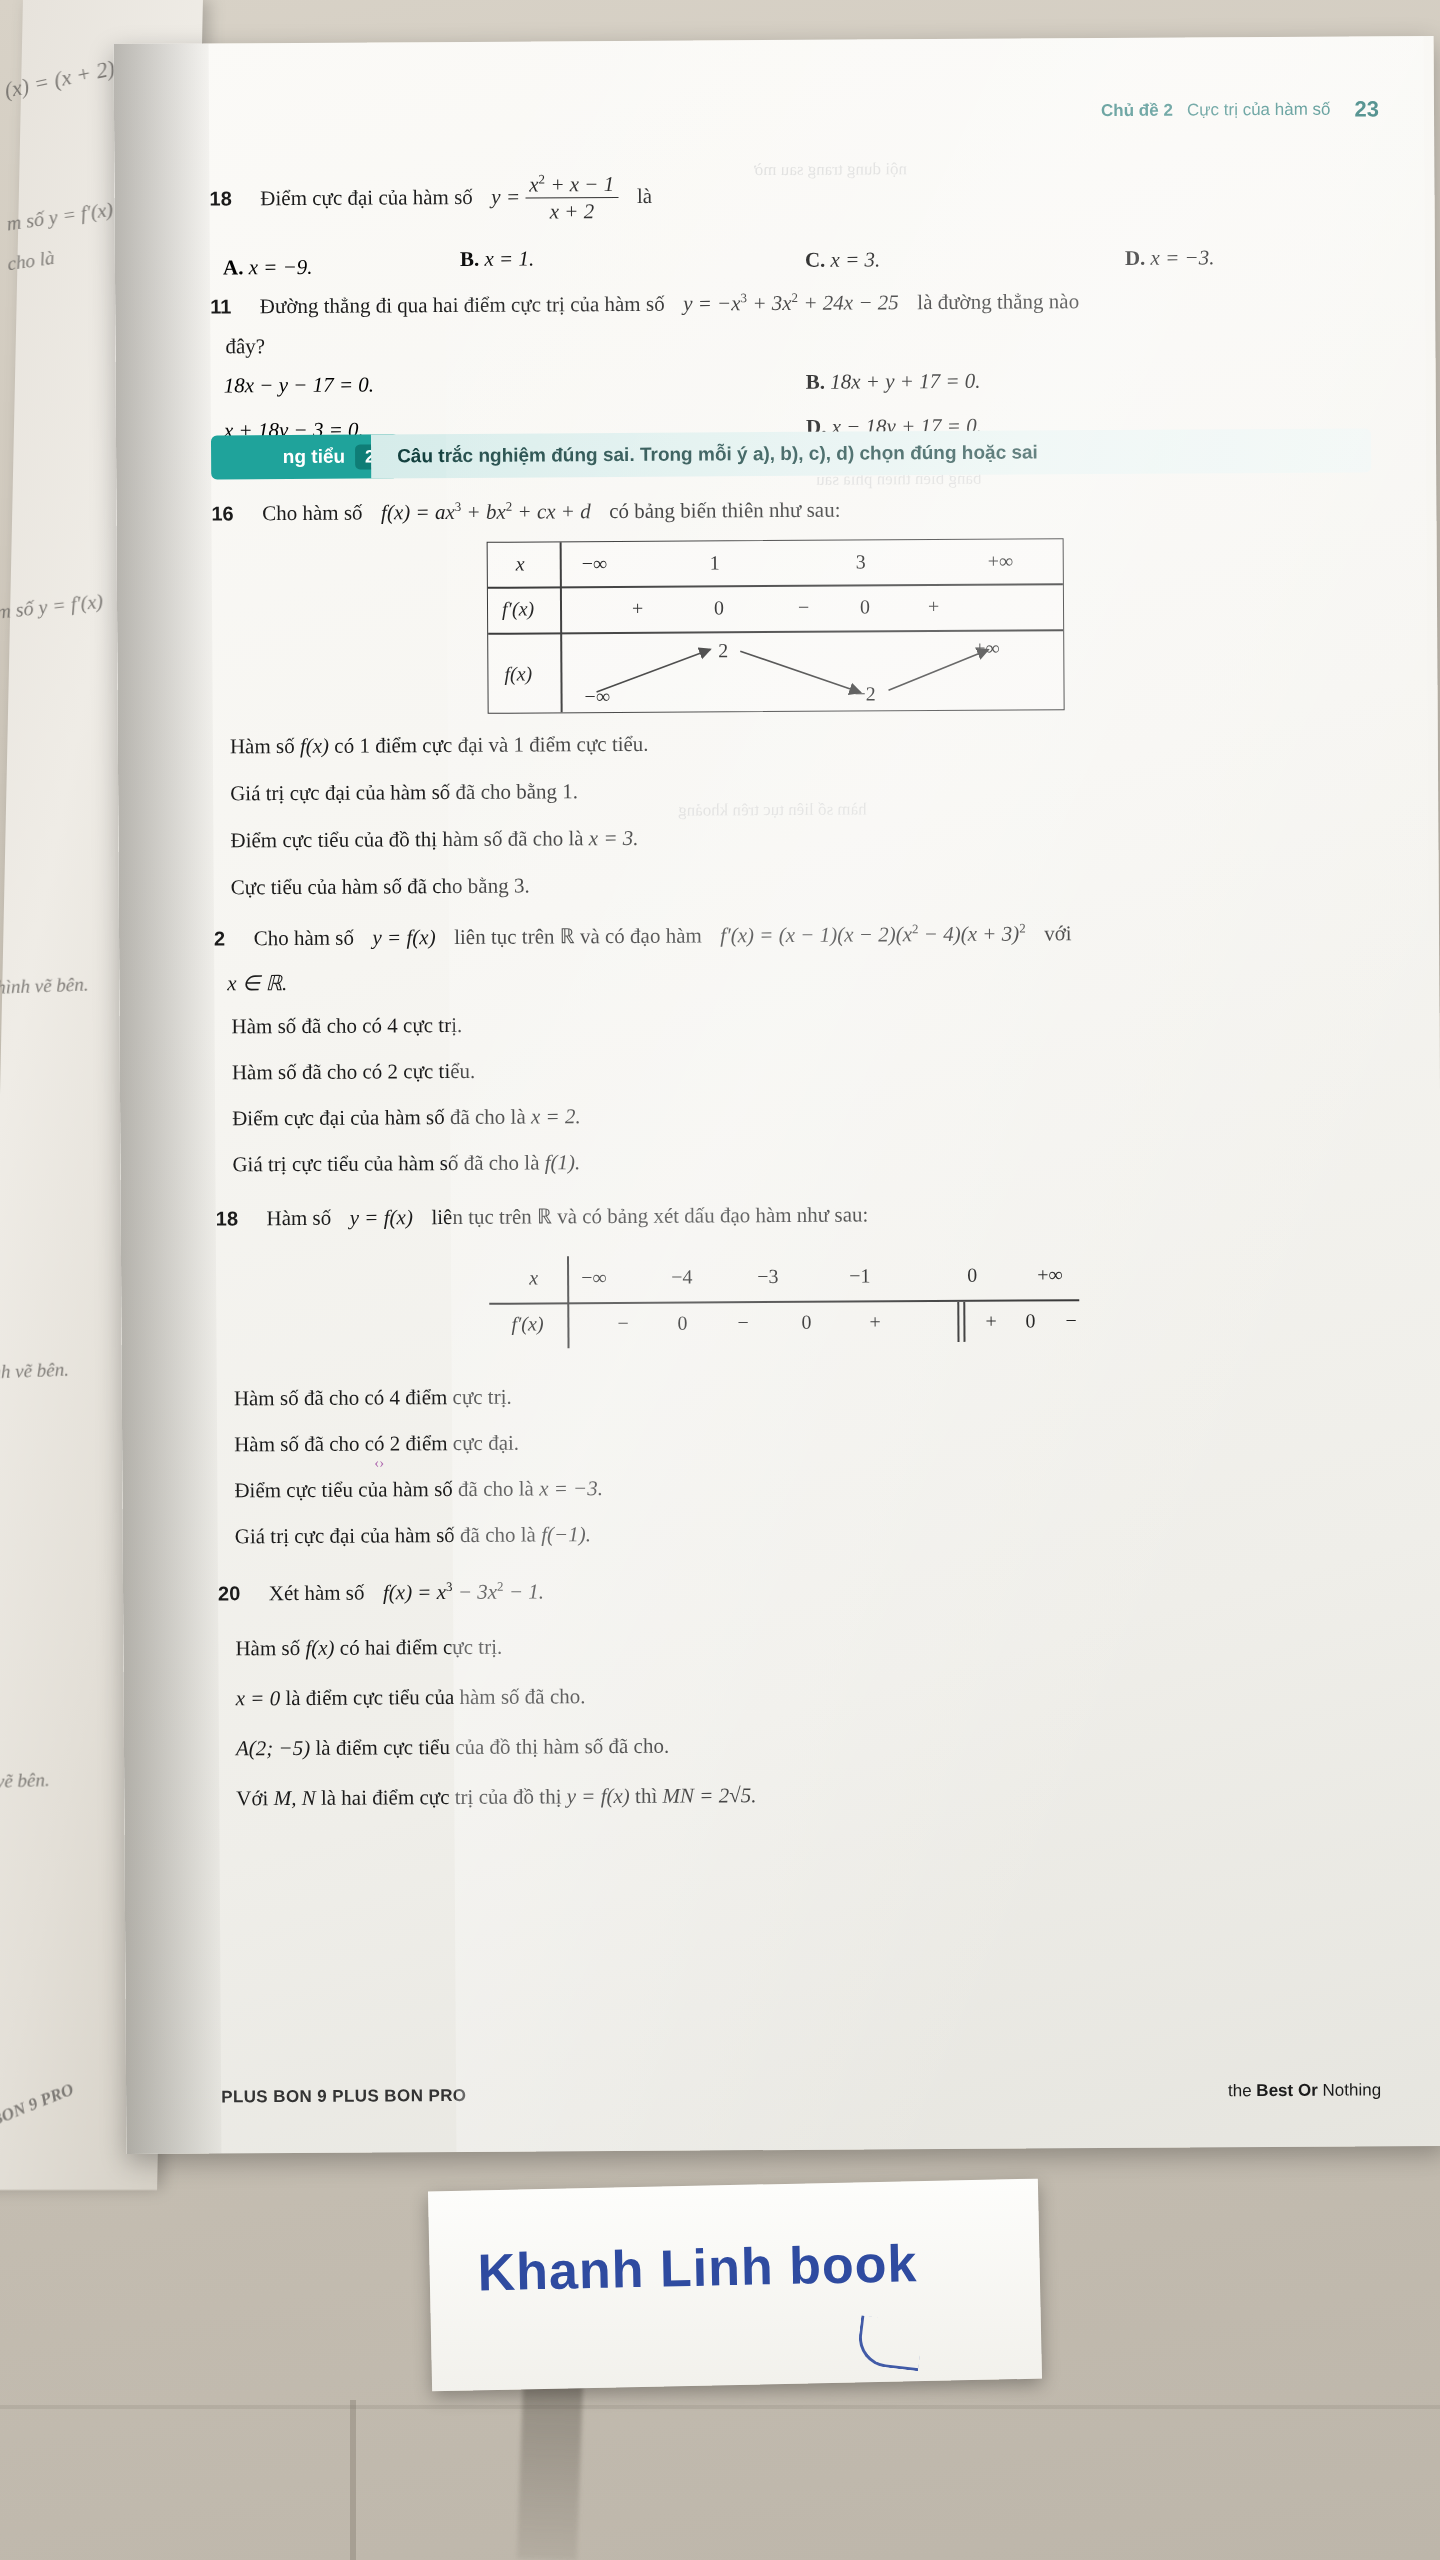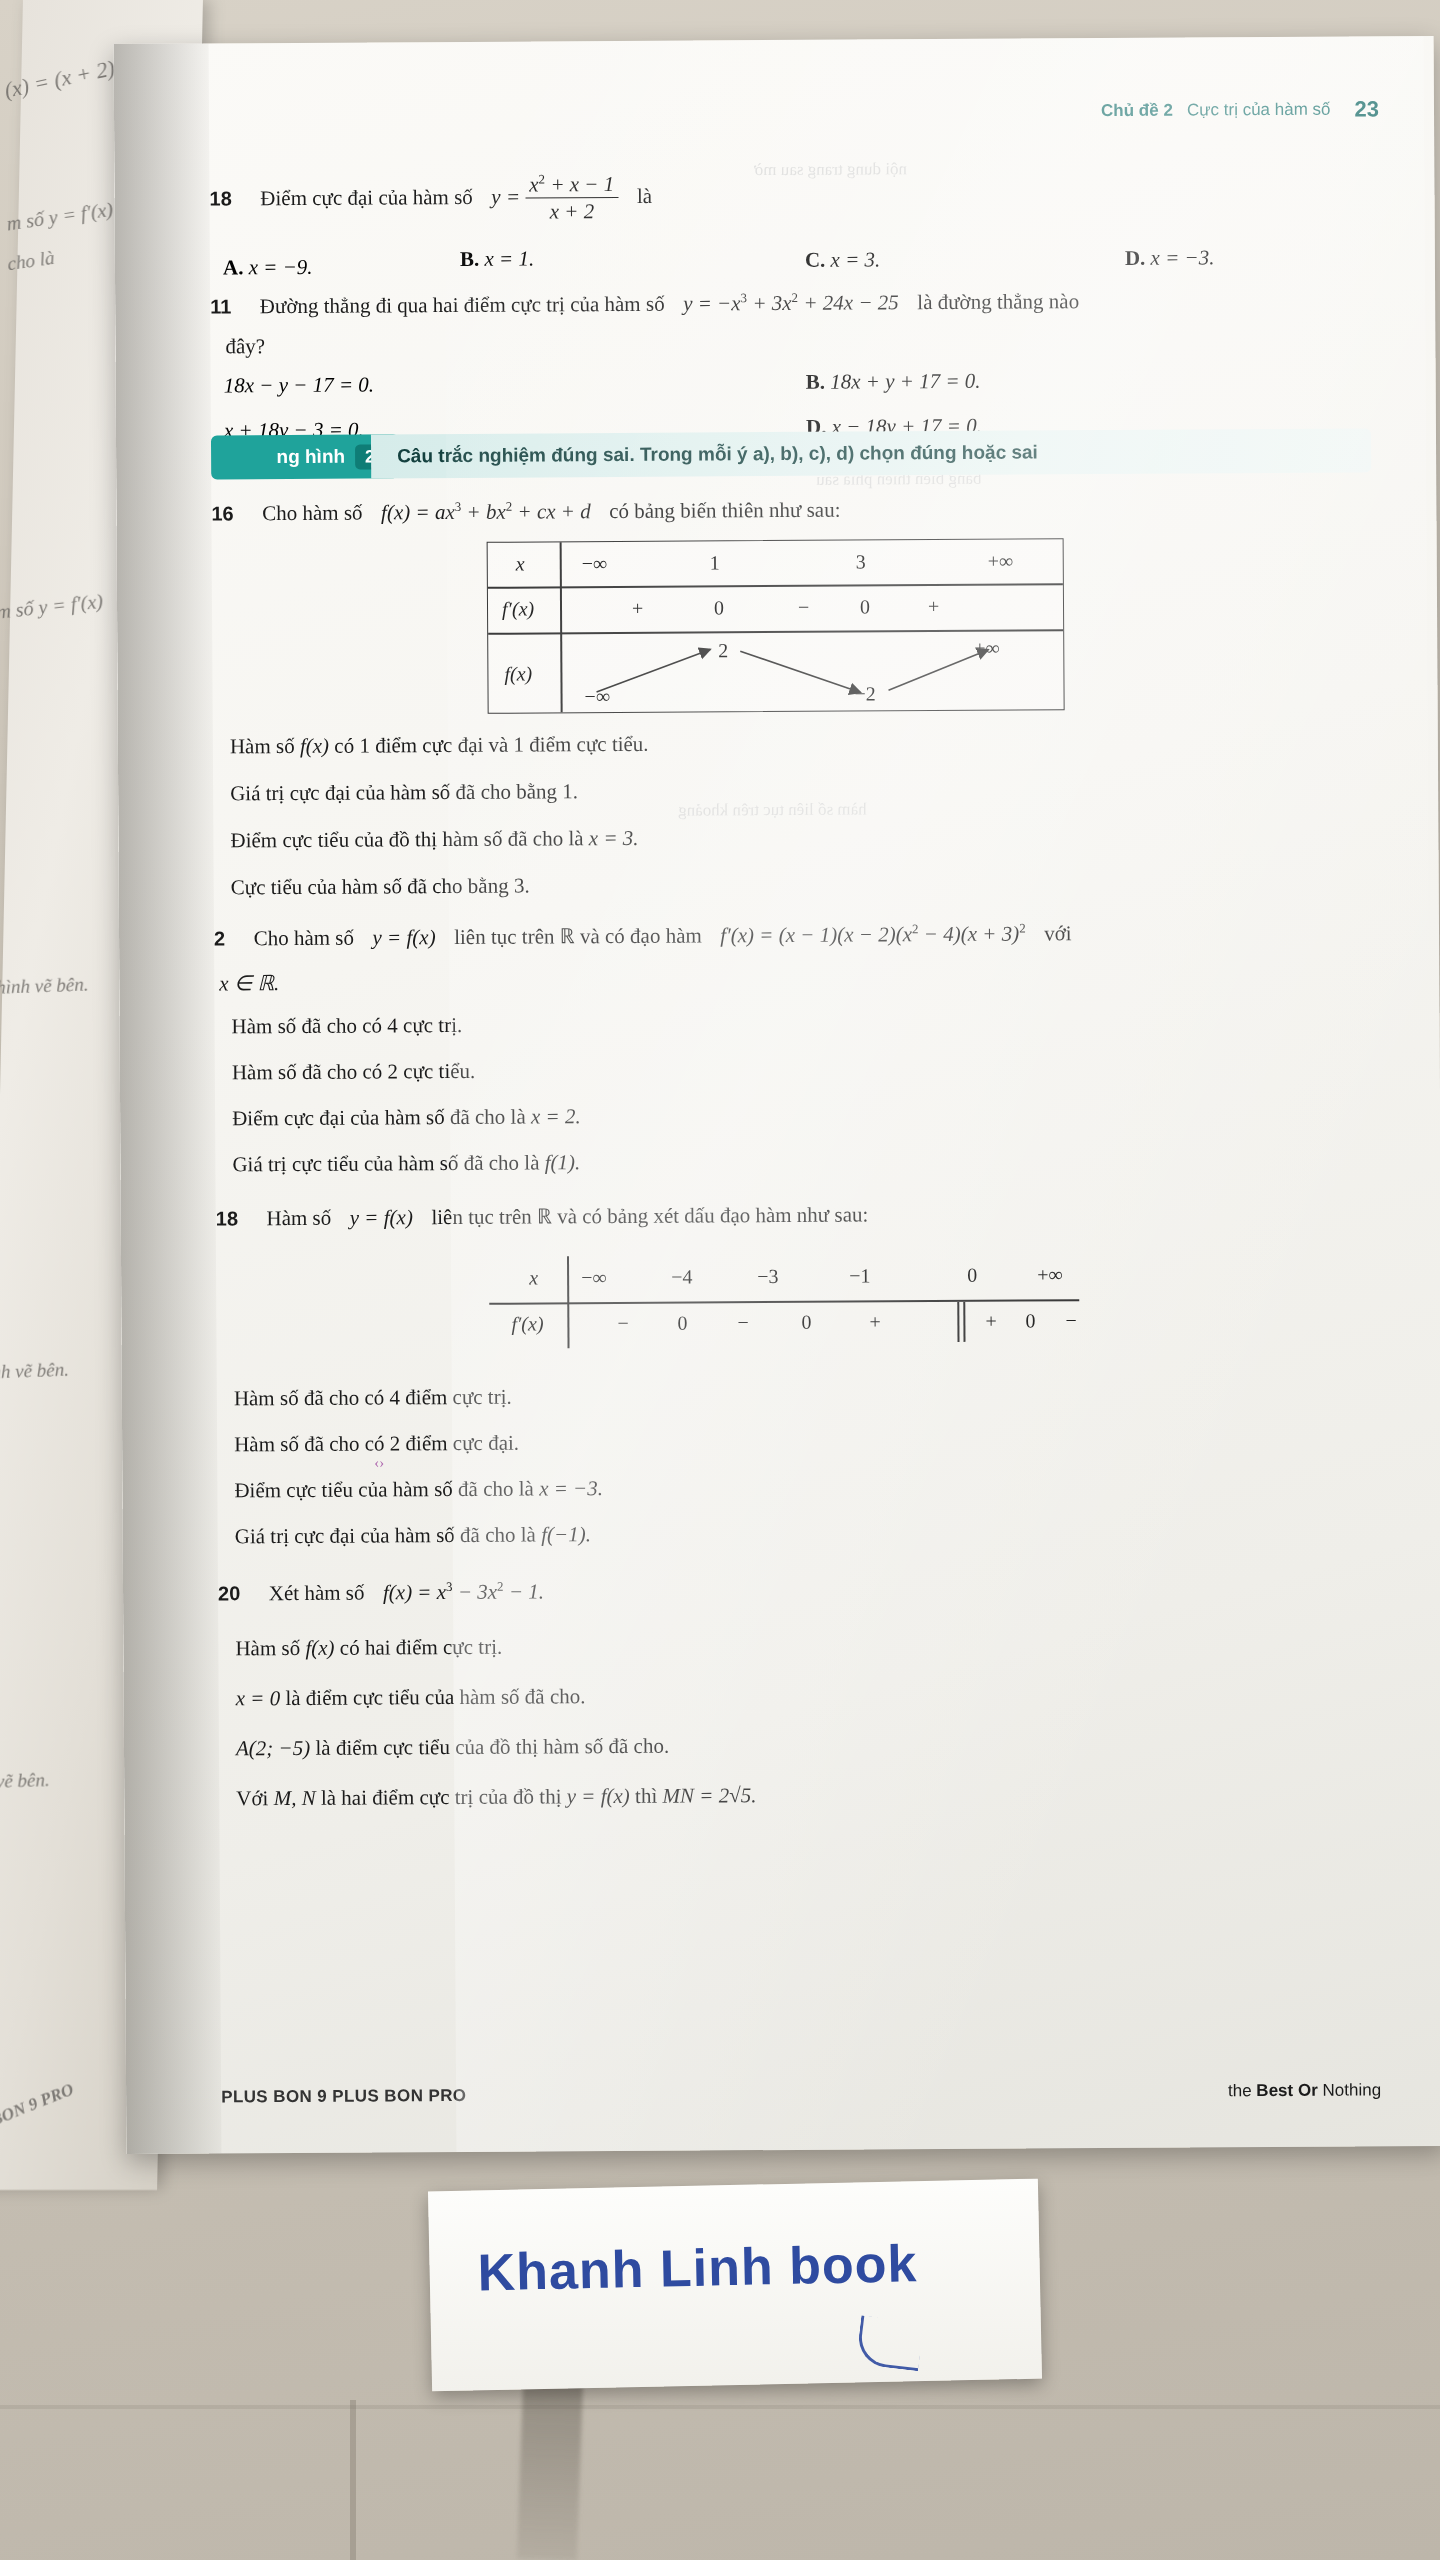--- a/index.html
+++ b/index.html
@@ -224,21 +224,21 @@
   </div>
   <div class="opt" style="left:108px;top:375px;">
     <span class="mth">x + 18y − 3 = 0.</span>
   </div>
   <div class="opt" style="left:690px;top:375px;">
     <span class="optlbl">D.</span> <span class="mth">x − 18y + 17 = 0.</span>
   </div>
 
   <div class="banner">
     <div class="tag">
-      <span>ng hình</span>
+      <span>ng tiểu</span>
       <span class="num">2</span>
     </div>
     <div class="strip">Câu trắc nghiệm đúng sai. Trong mỗi ý a), b), c), d) chọn đúng hoặc sai</div>
   </div>
 
   <div class="blk" style="left:95px;top:455px;width:1180px;">
     <span class="qnum">16</span>
     <span style="display:inline-block;width:18px;"></span>
     <span>Cho hàm số</span>
     <span style="display:inline-block;width:8px;"></span>
@@ -298,21 +298,21 @@
     <span>Cho hàm số</span>
     <span style="display:inline-block;width:8px;"></span>
     <span class="mth">y = f(x)</span>
     <span style="display:inline-block;width:8px;"></span>
     <span>liên tục trên ℝ và có đạo hàm</span>
     <span style="display:inline-block;width:8px;"></span>
     <span class="mth">f′(x)&nbsp;=&nbsp;(x&nbsp;−&nbsp;1)(x&nbsp;−&nbsp;2)(x<sup>2</sup>&nbsp;−&nbsp;4)(x&nbsp;+&nbsp;3)<sup>2</sup></span>
     <span style="display:inline-block;width:8px;"></span>
     <span>với</span>
   </div>
-  <div class="blk mth" style="left:100px;top:925px;">x ∈ ℝ.</div>
+  <div class="blk mth" style="left:108px;top:925px;">x ∈ ℝ.</div>
 
   <div class="blk" style="left:112px;top:968px;">Hàm số đã cho có 4 cực trị.</div>
   <div class="blk" style="left:112px;top:1014px;">Hàm số đã cho có 2 cực tiểu.</div>
   <div class="blk" style="left:112px;top:1060px;">
     <span>Điểm cực đại của hàm số đã cho là <span class="mth">x&nbsp;=&nbsp;2.</span></span>
   </div>
   <div class="blk" style="left:112px;top:1106px;">
     <span>Giá trị cực tiểu của hàm số đã cho là <span class="mth">f(1).</span></span>
   </div>
 

